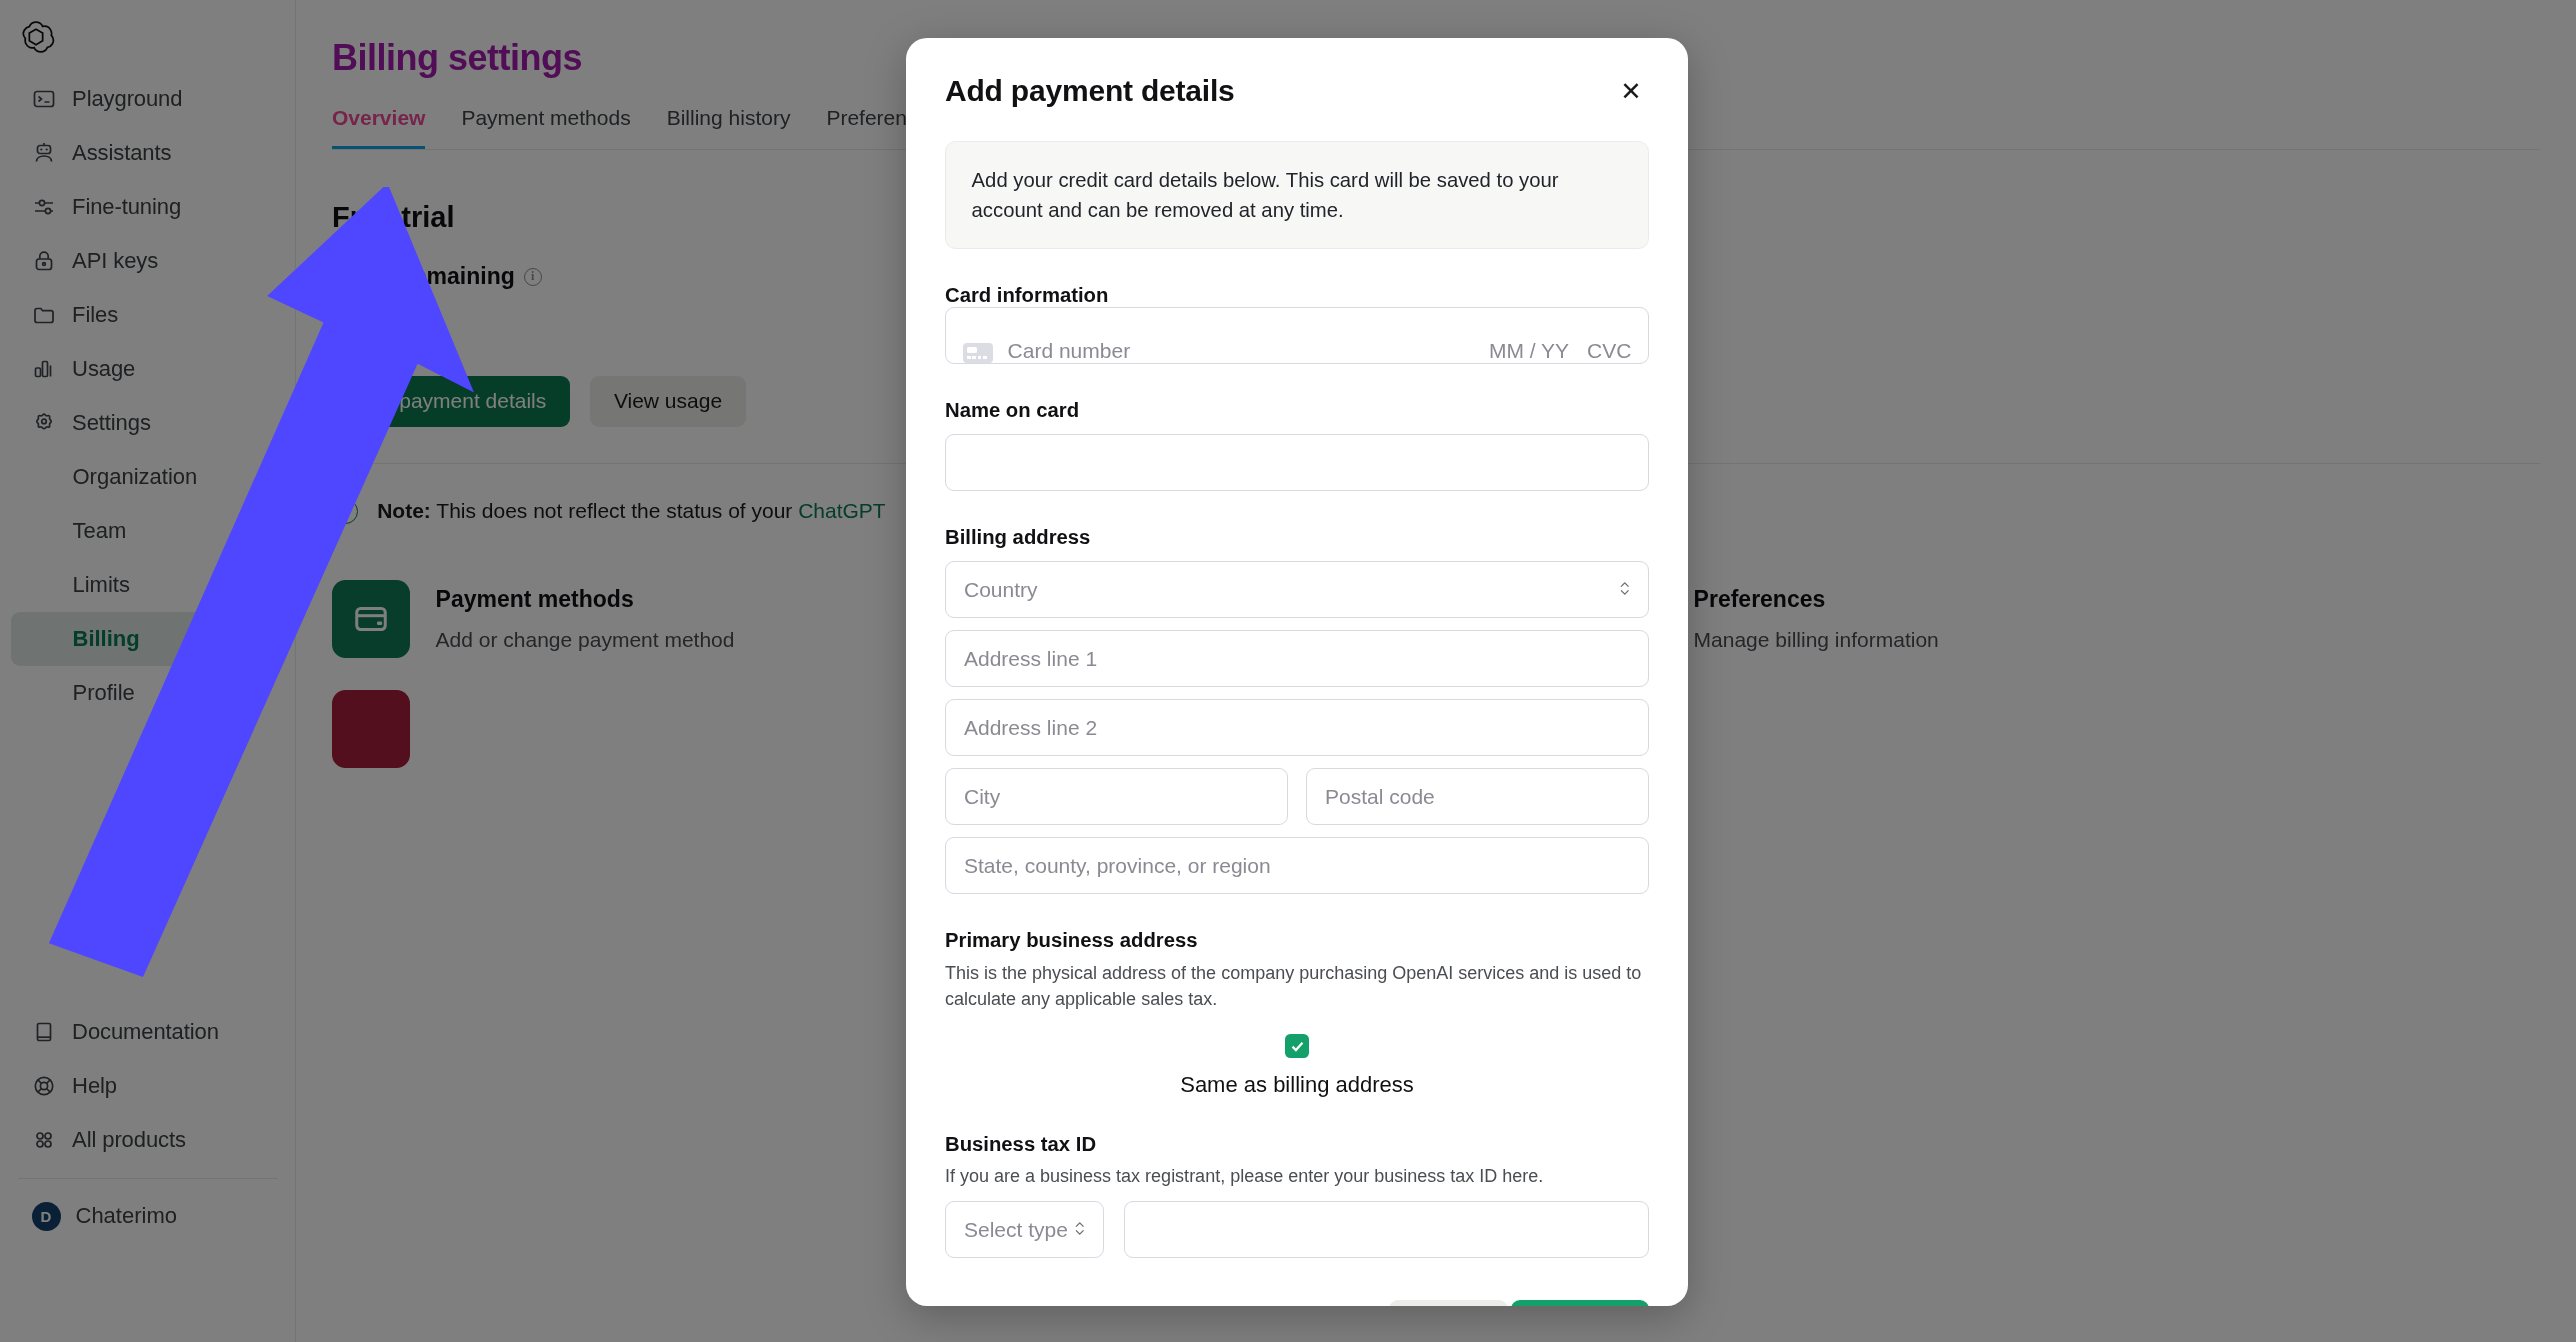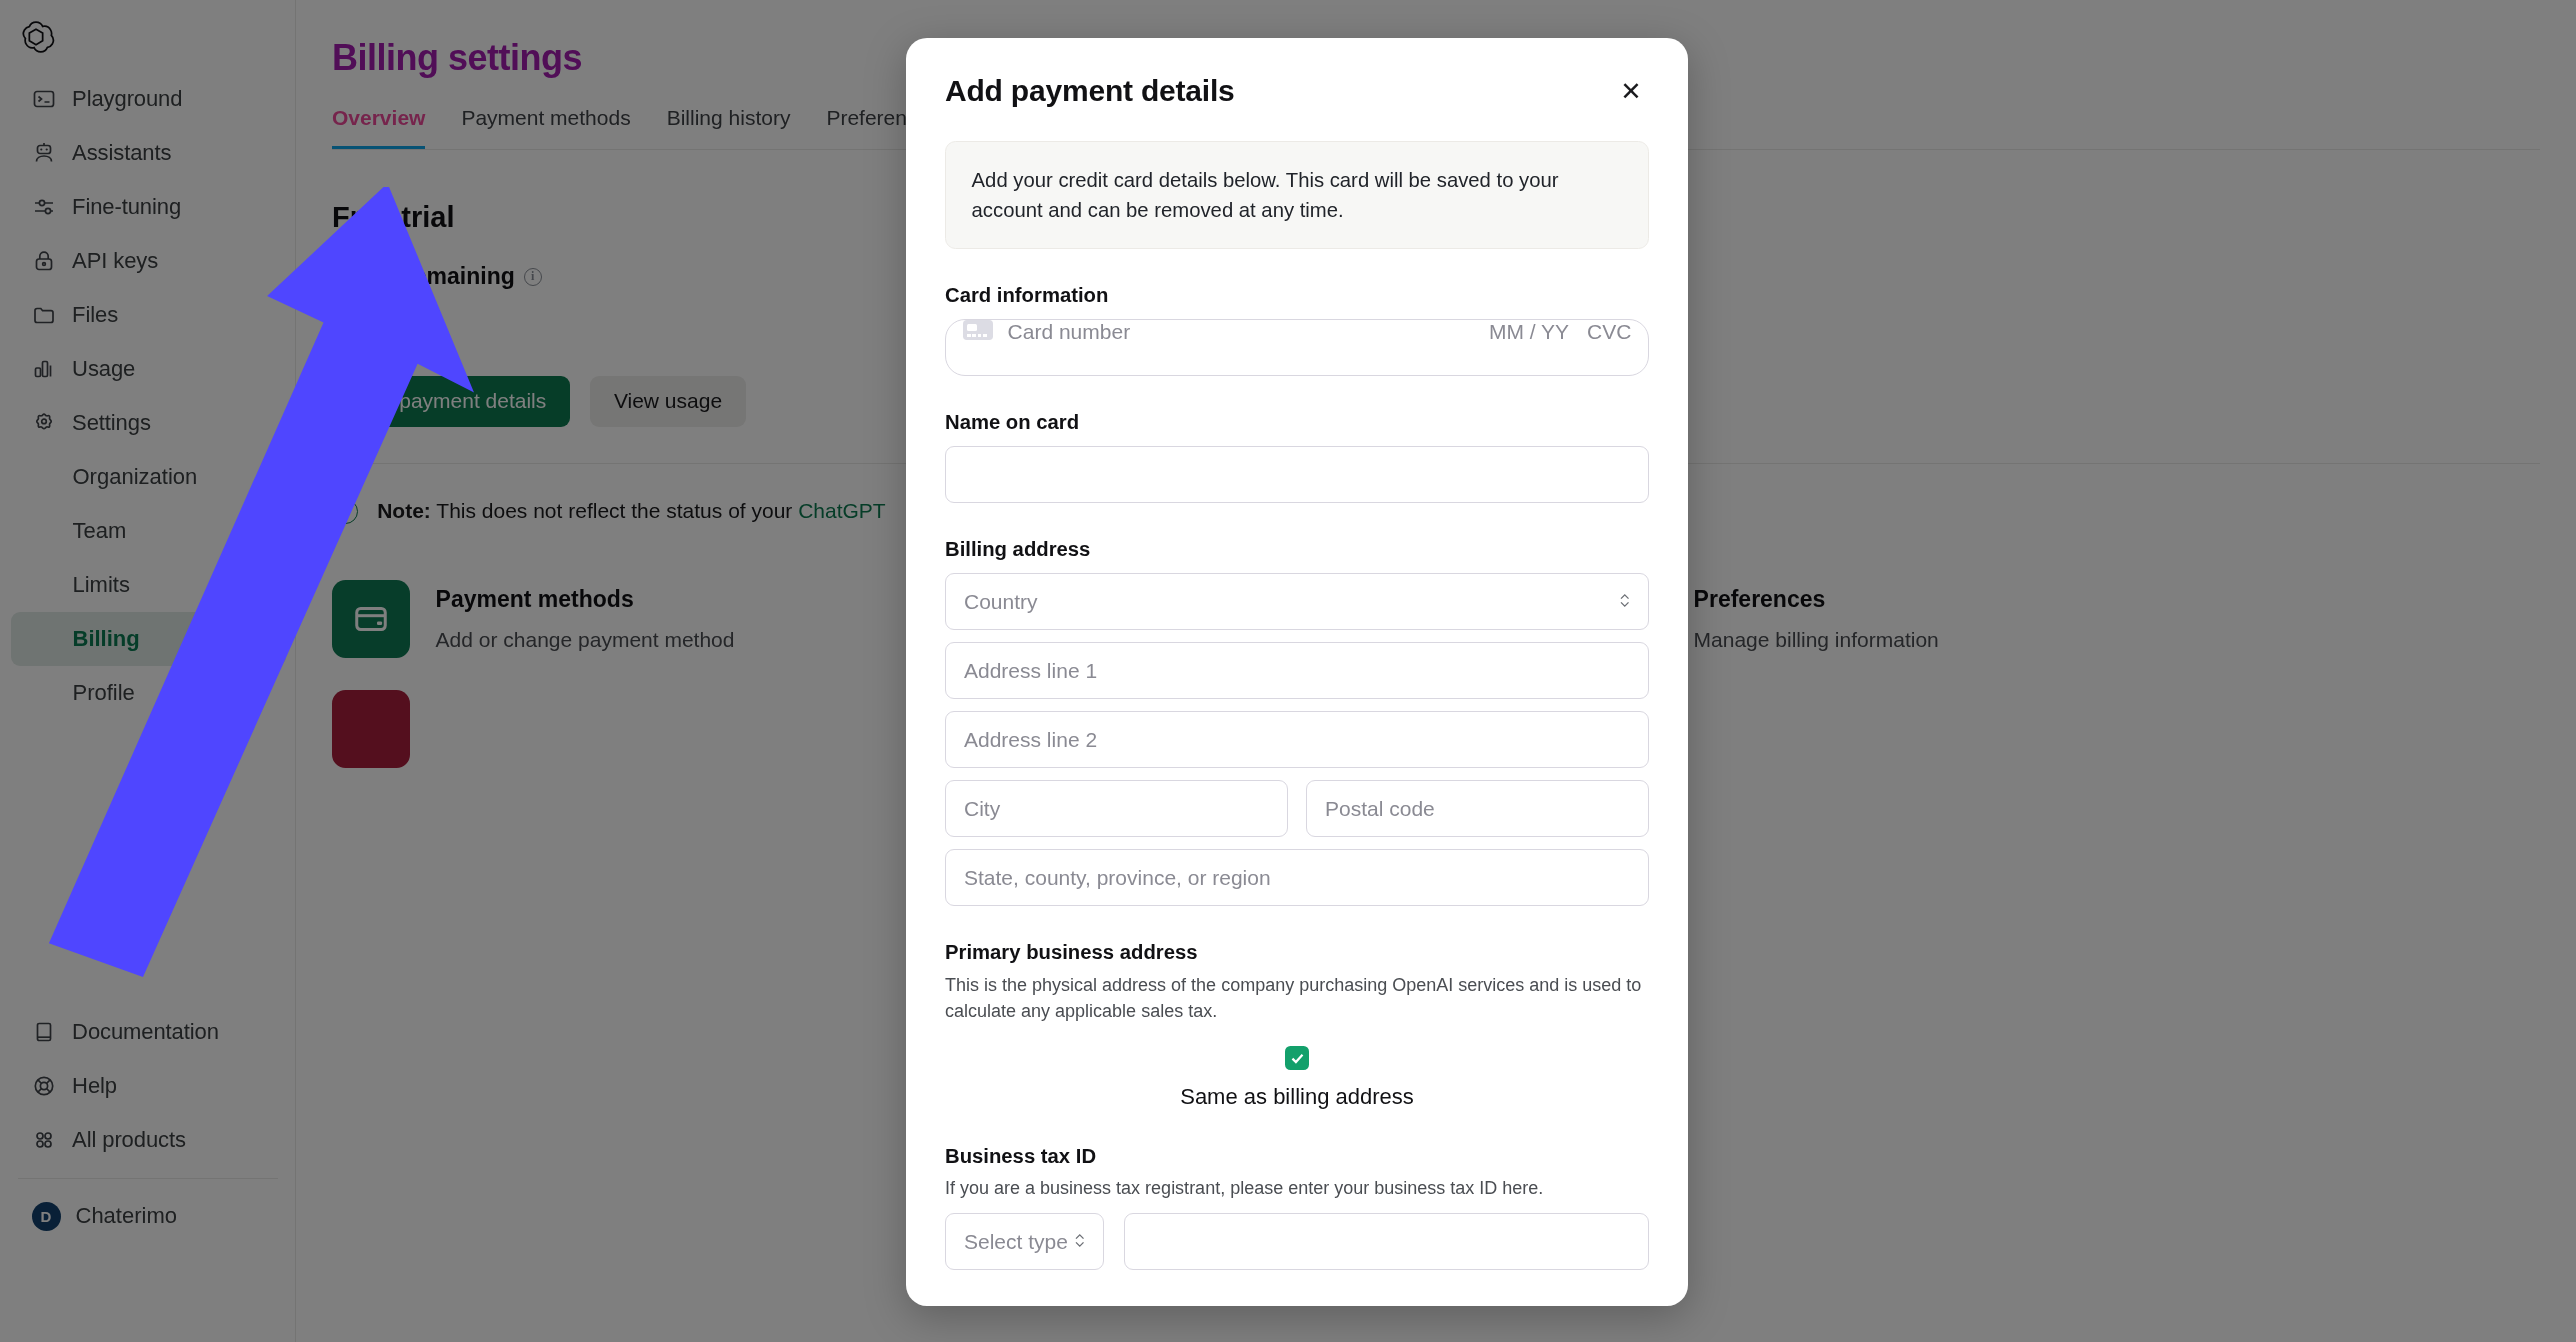--- a/index.html
+++ b/index.html
@@ -138,22 +138,22 @@
   .field-help { font-size: 18px; color: #4a4d52; margin-top: 7.5px; line-height: 1.45; }
 
   .inp {
     width: 100%; height: 57px; border: 0.8px solid #d9d7e0; border-radius: 9px;
     background: #fff; font-size: 21px; color: #111114; padding: 0 18px;
     font-family: inherit; margin-top: 12px; outline: none;
   }
   .inp::placeholder { color: #8a8a93; }
 
   .card-input {
-    display: flex; align-items: flex-start; height: 57px; margin-top: 12px;
-    border: 0.8px solid #d9d7e0; border-radius: 20px; padding: 0 16.6px; background: #fff;
+    display: flex; align-items: flex-end; height: 57px; 
+    border: 0.8px solid #d9d7e0; border-radius: 9px; padding: 0 16.6px; background: #fff;
   }
   .cc-glyph { width: 30px; height: 20.3px; border-radius: 3.8px; background: #dcdce4; position: relative; flex: 0 0 30px; }
   .cc-glyph::before { content:""; position:absolute; left:4.5px; top:3.8px; width:9.8px; height:6.8px; background:#fff; border-radius:1.5px; }
   .cc-glyph::after { content:""; position:absolute; left:4.5px; bottom:3.8px; width:21px; height:3px; background:#fff;
     -webkit-mask-image: repeating-linear-gradient(to right,#000 0 3.8px,transparent 3.8px 5.3px);
     mask-image: repeating-linear-gradient(to right,#000 0 3.8px,transparent 3.8px 5.3px); }
   .cc-num { flex: 1; border: none; outline: none; font-size: 21px; font-family: inherit; color:#111114; margin-left: 15px; background: transparent; }
   .cc-num::placeholder { color: #8a8a93; }
   .cc-exp, .cc-cvc { font-size: 21px; color: #8a8a93; }
   .cc-exp { margin-right: 18px; }

